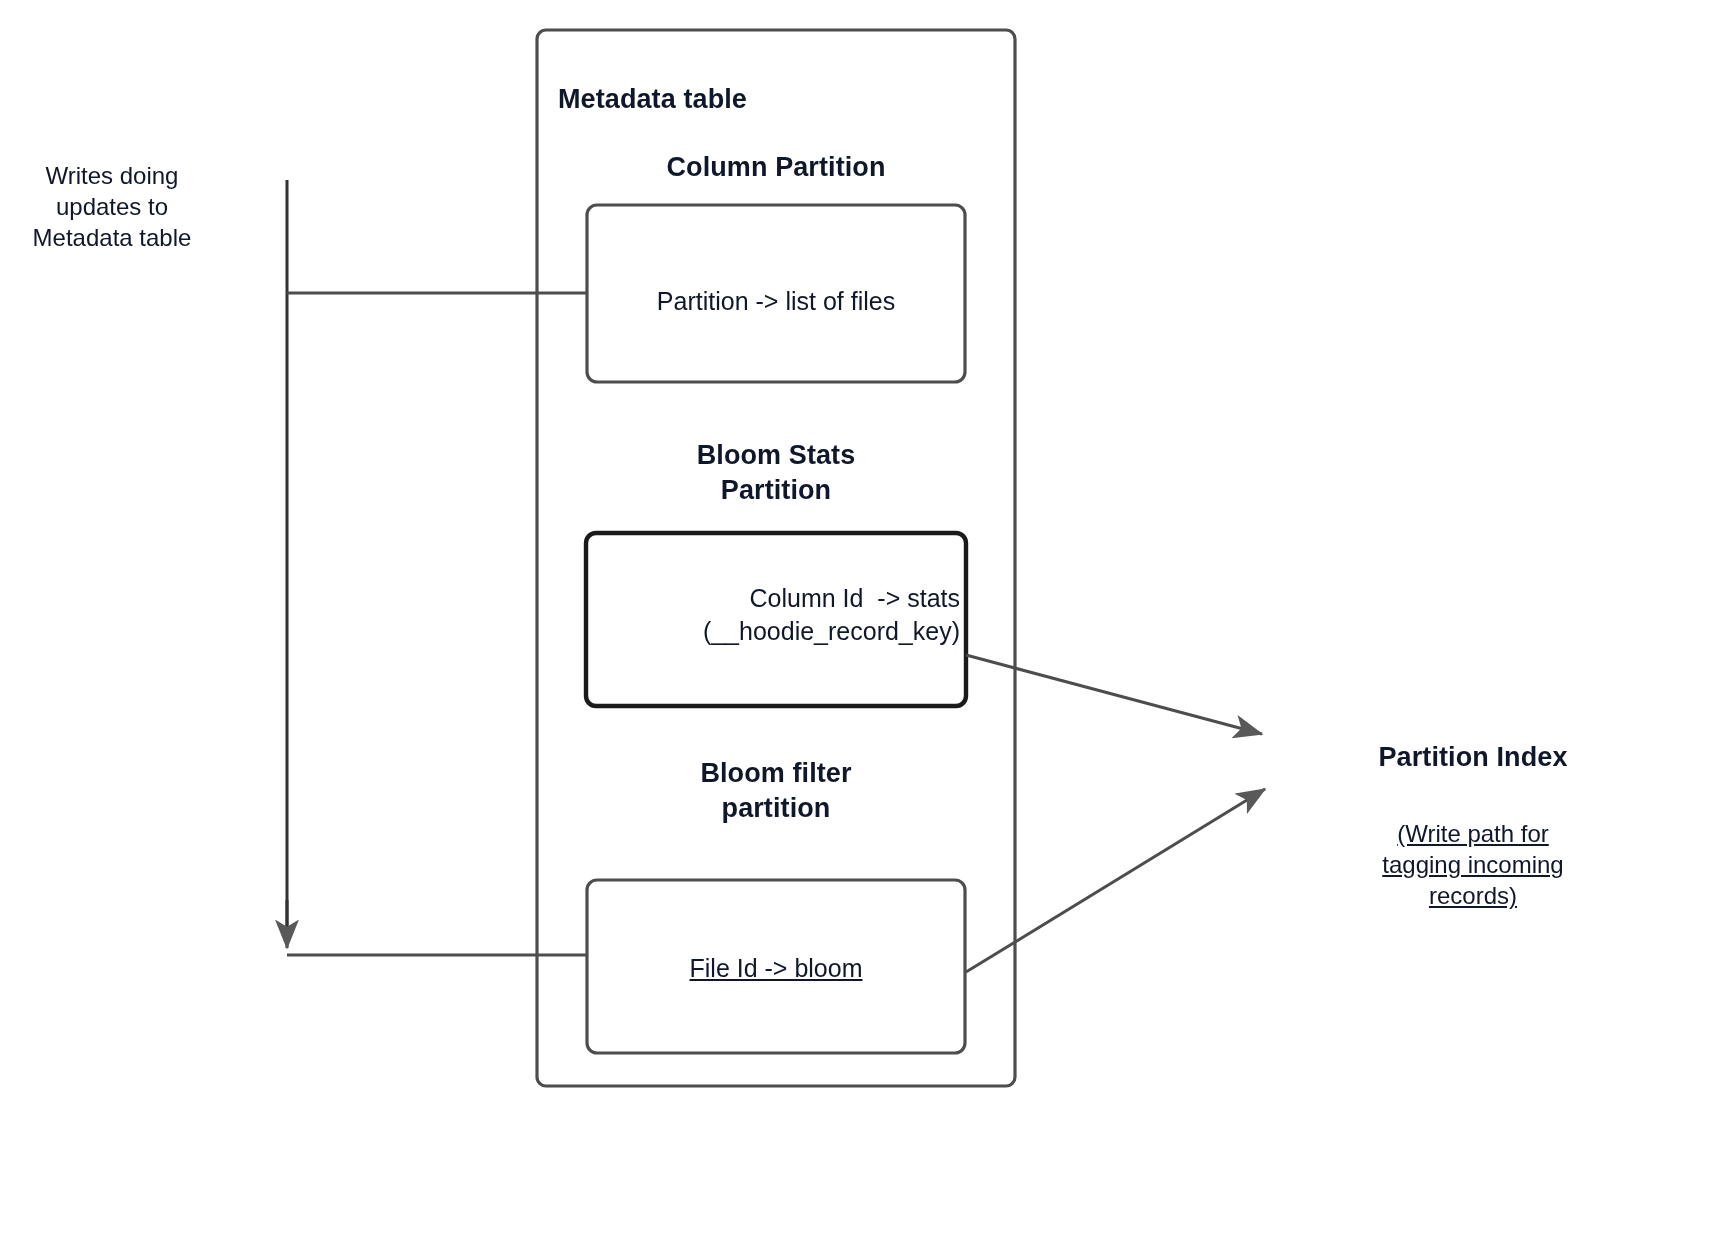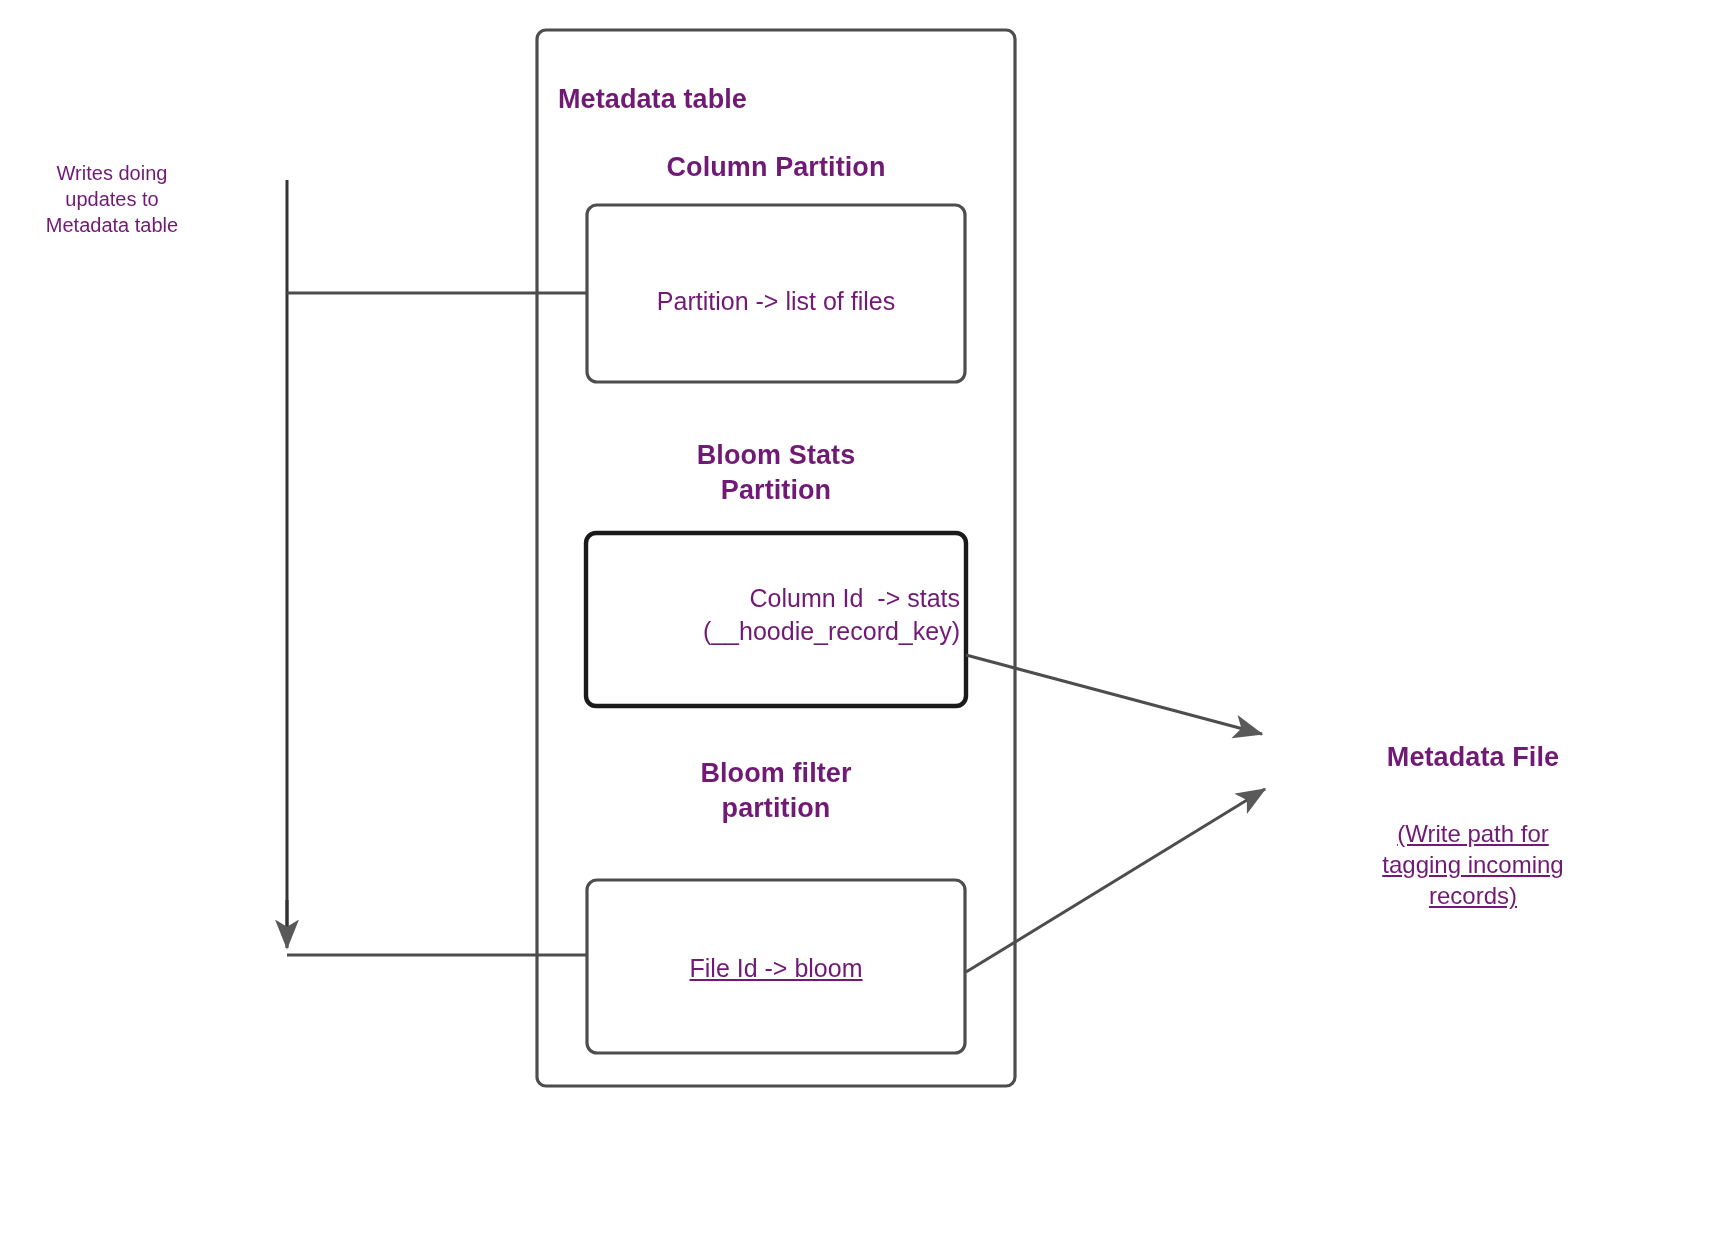--- a/index.html
+++ b/index.html
@@ -18,41 +18,41 @@
   #diagram {
     position: absolute;
     top: 0;
     left: 0;
     width: 1718px;
     height: 1244px;
   }
   .lbl {
     position: absolute;
     text-align: center;
-    color: #701a75;
+    color: #0f172a;
     line-height: 1.30;
     white-space: pre;
   }
   .outer-title {
     font-size: 27px;
     font-weight: bold;
     text-align: left;
     letter-spacing: 0.1px;
   }
   .section-title {
     font-size: 27px;
     font-weight: bold;
     letter-spacing: 0.1px;
   }
   .box-text {
     font-size: 25px;
     font-weight: normal;
   }
   .side-note {
-    font-size: 20px;
+    font-size: 24px;
     font-weight: normal;
   }
   .index-title {
     font-size: 27px;
     font-weight: bold;
     letter-spacing: 0.1px;
   }
   .index-sub {
     font-size: 24px;
     font-weight: normal;
@@ -101,16 +101,16 @@
 
 <div class="lbl section-title" style="left:576px; top:438px; width:400px;">Bloom Stats
 Partition</div>
 <div class="lbl box-text" style="left:592px; top:582px; width:368px;text-align:right;">Column Id  -&gt; stats
 (__hoodie_record_key)</div>
 
 <div class="lbl section-title" style="left:576px; top:756px; width:400px;">Bloom filter
 partition</div>
 <div class="lbl box-text" style="left:592px; top:952px; width:368px;text-decoration:underline;">File Id -&gt; bloom</div>
 
-<div class="lbl index-title" style="left:1288px; top:740px; width:370px;">Metadata File</div>
+<div class="lbl index-title" style="left:1288px; top:740px; width:370px;">Partition Index</div>
 <div class="lbl index-sub" style="left:1288px; top:818px; width:370px;">(Write path for
 tagging incoming
 records)</div>
 
 </body></html>

